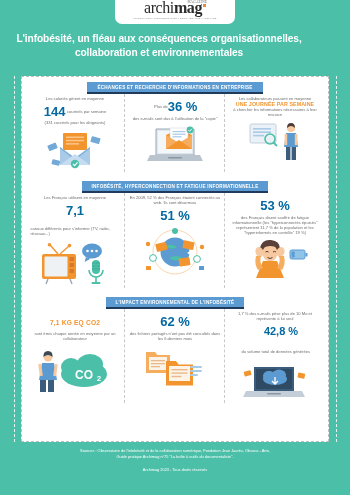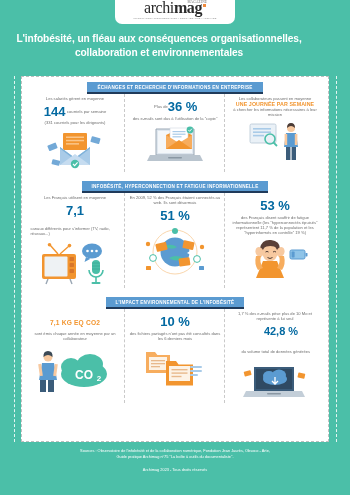--- a/index.html
+++ b/index.html
@@ -424,21 +424,21 @@
                 <ellipse cx="30" cy="8" rx="13" ry="10" fill="#4bbfa8"></ellipse>
                 <text x="24" y="23" text-anchor="middle" font-family="Liberation Sans, sans-serif" font-size="12" font-weight="700" fill="#ffffff">CO</text>
                 <text x="39" y="25" text-anchor="middle" font-family="Liberation Sans, sans-serif" font-size="8" font-weight="700" fill="#ffffff">2</text>
               </g>
             </svg>
           </div>
         </div>
 
         <div class="col divided">
           <div class="stat">
-            <span class="s-big">10 %</span>
+            <span class="s-big">62 %</span>
             <span class="s-small">des fichiers partagés n'ont pas été consultés dans les 6 derniers mois</span>
           </div>
           <div class="art">
             <svg width="66" height="44" viewBox="0 0 66 44">
               <g transform="translate(4,4)">
                 <path d="M0 4 h9 l2.4 3 h12.6 v18 h-24 z" fill="#f7ad5e"></path>
                 <rect x="3" y="9" width="18" height="13" fill="#fdf3e6"></rect>
                 <g fill="#e8b98c">
                   <rect x="5" y="12" width="14" height="1.3"></rect>
                   <rect x="5" y="15" width="14" height="1.3"></rect>

